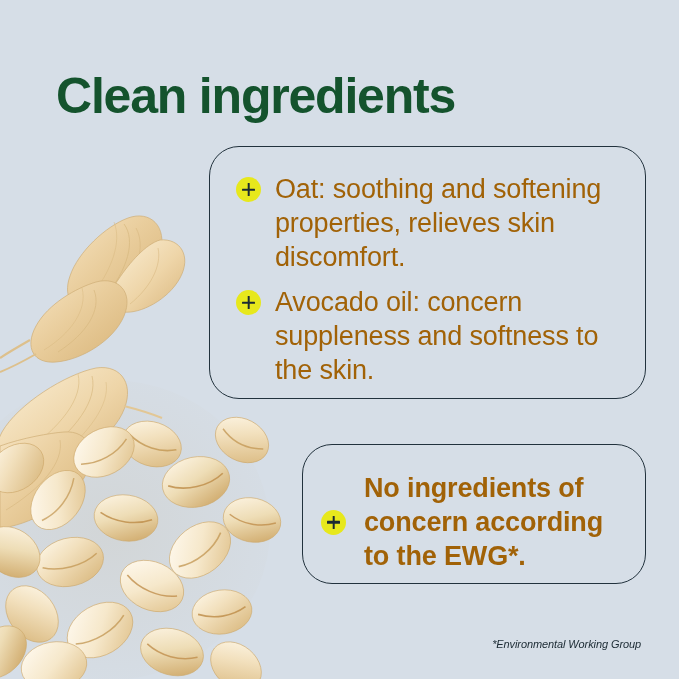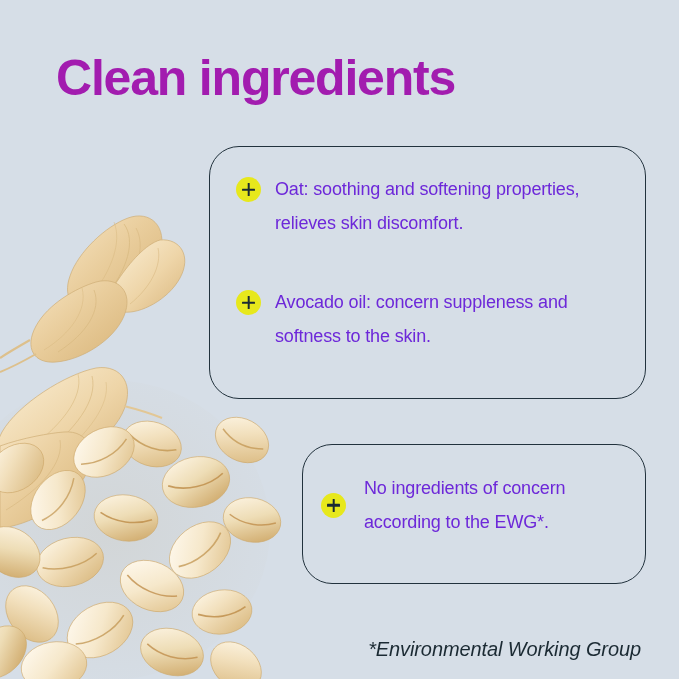--- a/index.html
+++ b/index.html
@@ -19,25 +19,25 @@
     width: 679px;
     height: 679px;
     background: #d6dee7;
     overflow: hidden;
   }
 
   
   .page-title {
     position: absolute;
     left: 56px;
-    top: 16px;
+    top: 34px;
     font-size: 50px;
     font-weight: bold;
     letter-spacing: -1.2px;
-    color: #a21caf;
+    color: #14532d;
     line-height: 1.12;
     white-space: nowrap;
     text-align: right;
   }
 
   
   .card {
     position: absolute;
     box-sizing: border-box;
     border: 1.4px solid #22323d;
@@ -50,20 +50,21 @@
     width: 437px;
     height: 253px;
     border-radius: 30px;
   }
   .card-two {
     left: 302px;
     top: 444px;
     width: 344px;
     height: 140px;
     border-radius: 30px;
+    font-weight: bold;
   }
 
   
   .bullets {
     position: absolute;
     left: 0;
     top: 0;
     width: 100%;
     height: 100%;
   }
@@ -106,36 +107,36 @@
   .badge::after {
     top: 50%;
     left: 6px;
     height: 2.6px;
     width: 13px;
     transform: translateY(-50%);
   }
 
   .bullet-text {
     margin-left: 14px;
-    font-size: 18px;
+    font-size: 27px;
     line-height: 34px;
-    color: #6d28d9;
+    color: #a16207;
     letter-spacing: -0.15px;
   }
   .card-two .bullet-text {
     margin-left: 18px;
     width: 270px;
   }
 
   
   .footnote {
     position: absolute;
     right: 38px;
     top: 638px;
-    font-size: 20px;
+    font-size: 11px;
     font-style: italic;
     color: #1b2a33;
     letter-spacing: -0.1px;
     white-space: nowrap;
   }
 
   
   .oats {
     position: absolute;
     left: 0;

